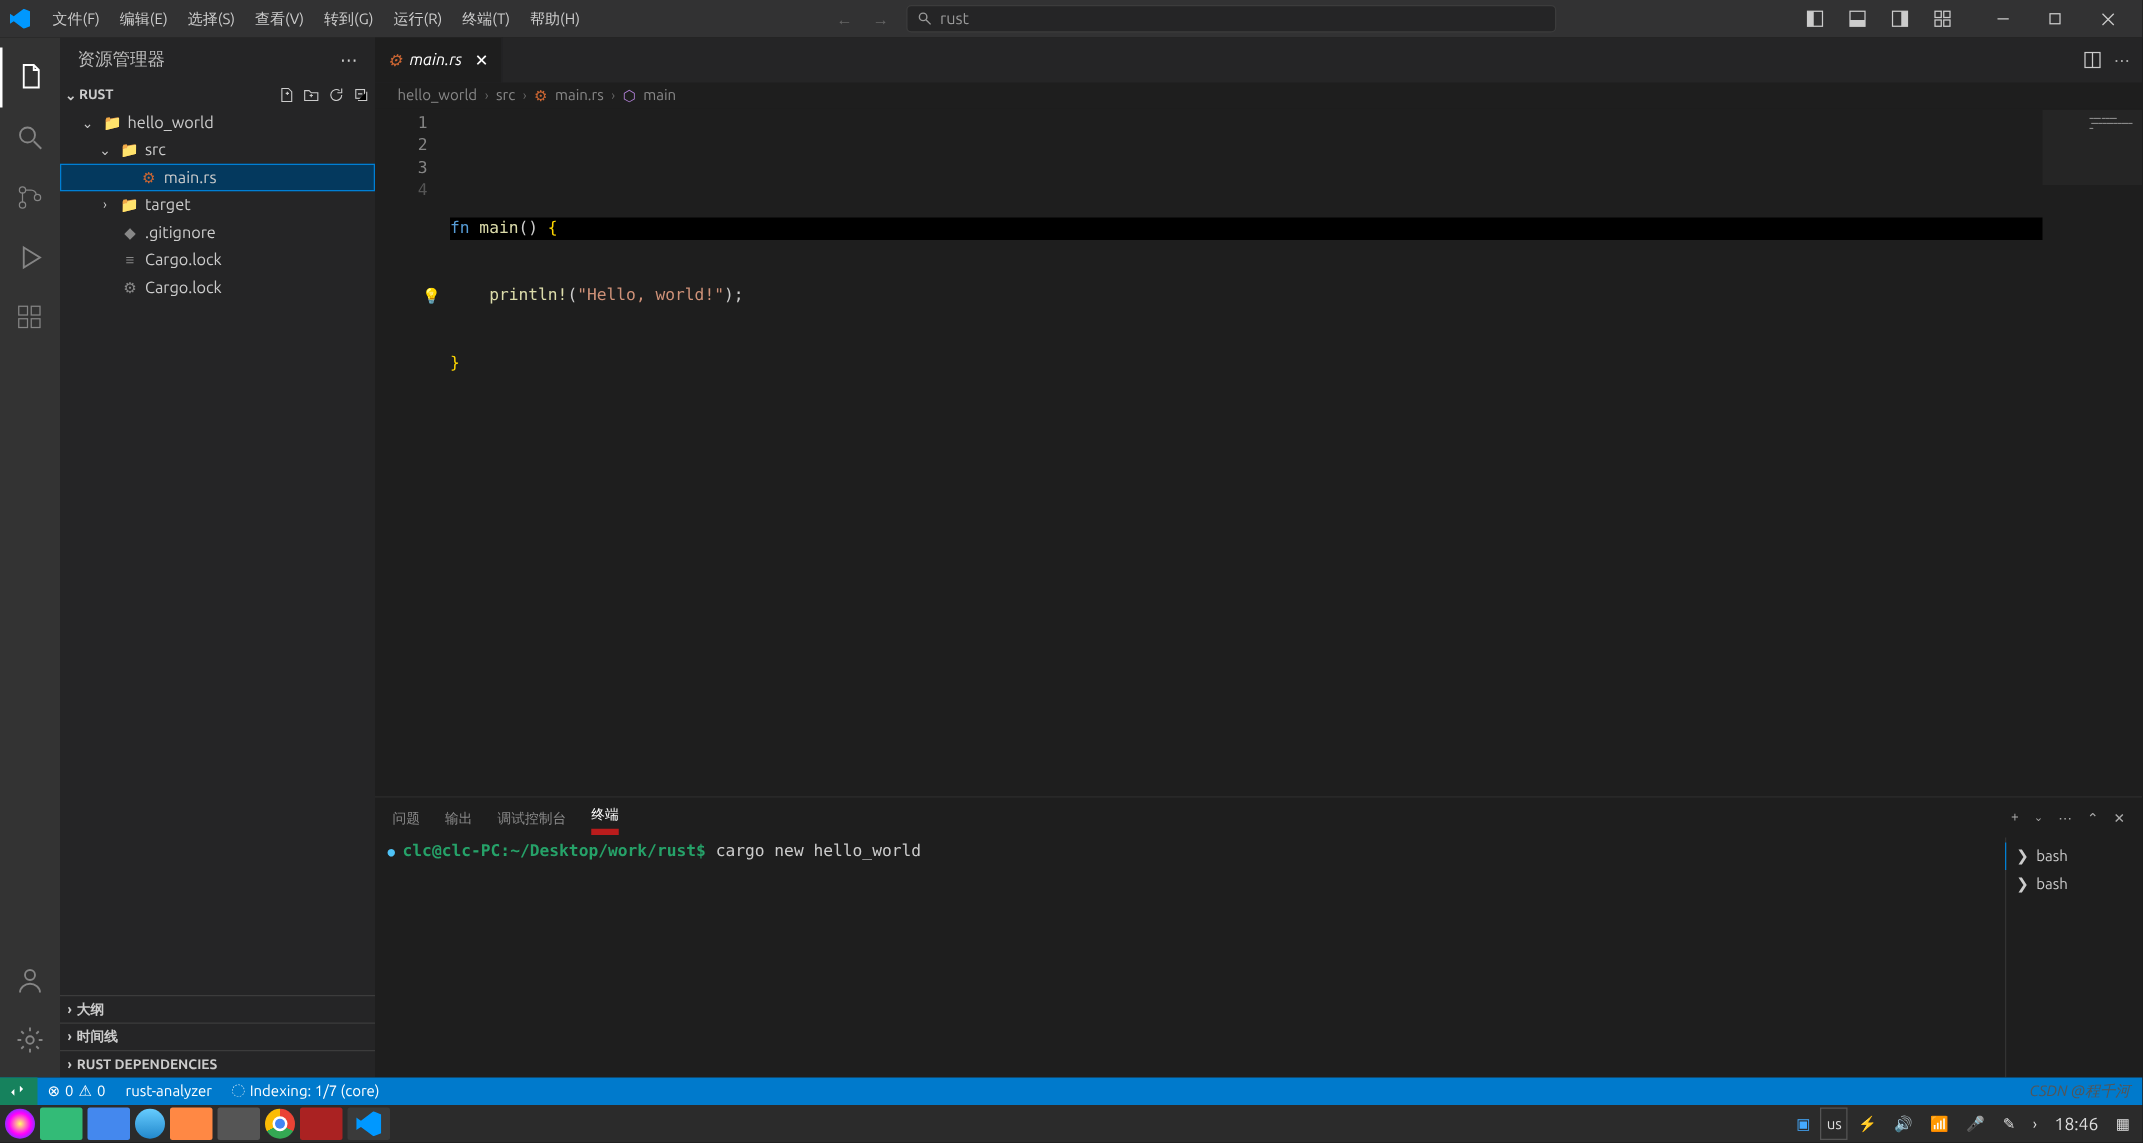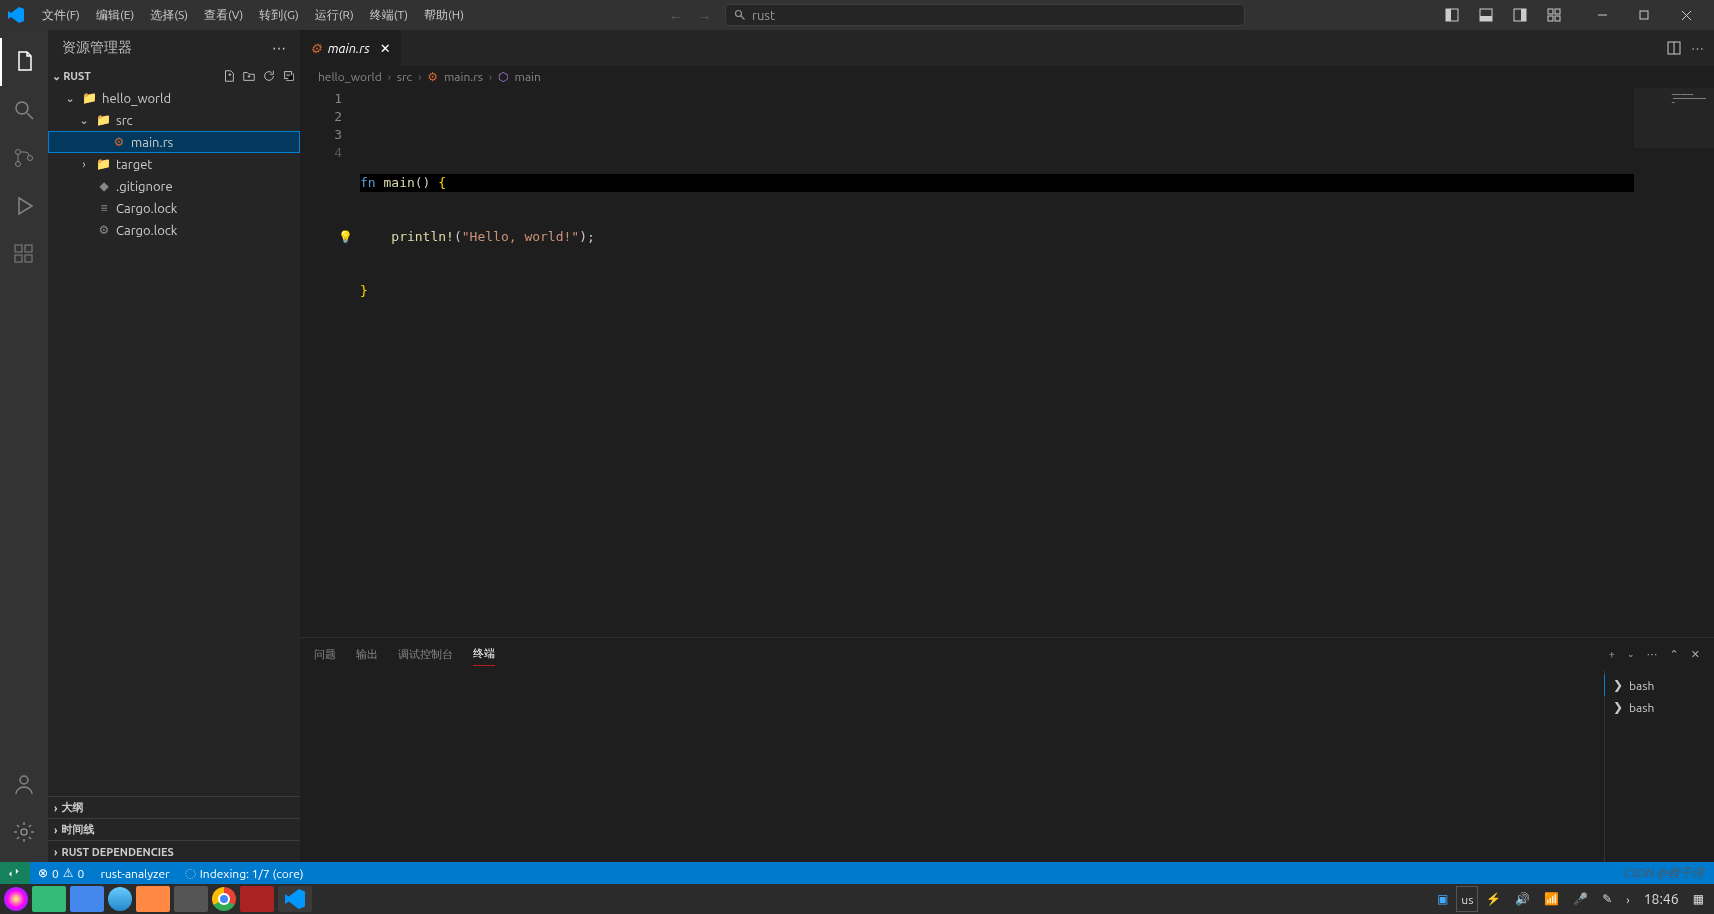--- a/index.html
+++ b/index.html
@@ -174,21 +174,21 @@
   background:#1e1e1e;
 }
 .panel-tabs {
   height:32px;
   display:flex; align-items:center;
   padding: 0 14px;
   gap:20px;
   font-size:11px;
 }
 .panel-tab { color:#888; cursor:pointer; padding:4px 0; }
-.panel-tab.active { color:#fff; border-bottom:1px solid #b91c1c; }
+.panel-tab.active { color:#fff; border-bottom:5px solid #b91c1c; }
 .panel-actions { margin-left:auto; display:flex; gap:12px; align-items:center; color:#aaa; }
 .panel-content { flex:1; display:flex; }
 .terminal {
   flex:1;
   font-family:Consolas,Menlo,monospace;
   font-size:13px;
   line-height:16px;
   padding: 4px 10px;
   color:#ccc;
 }
@@ -504,20 +504,21 @@
         <div class="panel-actions">
           <span>+</span>
           <span style="font-size:9px">⌄</span>
           <span>⋯</span>
           <span>⌃</span>
           <span>✕</span>
         </div>
       </div>
       <div class="panel-content">
         <div class="terminal">
+          <div><span class="term-bullet">●</span><span class="term-prompt">clc@clc-PC:~/Desktop/work/rust$</span> <span>cargo new hello_world</span></div>
         </div>
         <div class="term-sidebar">
           <div class="term-sess term-sess-active">
               <span>❯</span>
               <span>bash</span>
             </div>
           <div class="term-sess">
               <span>❯</span>
               <span>bash</span>
             </div>

